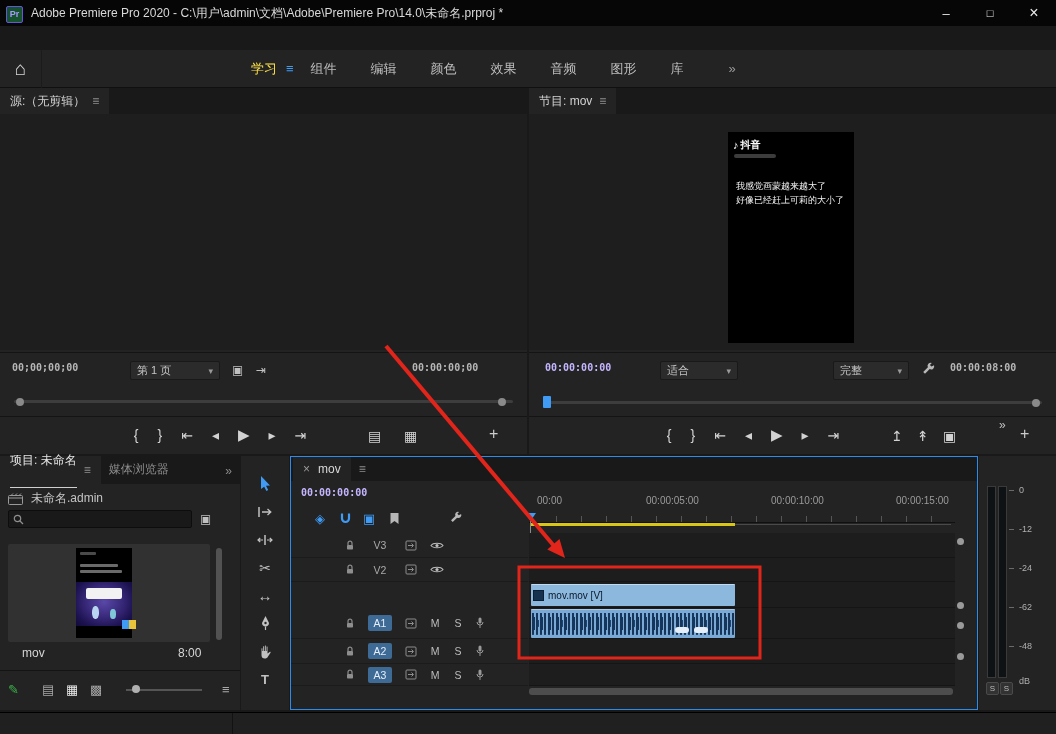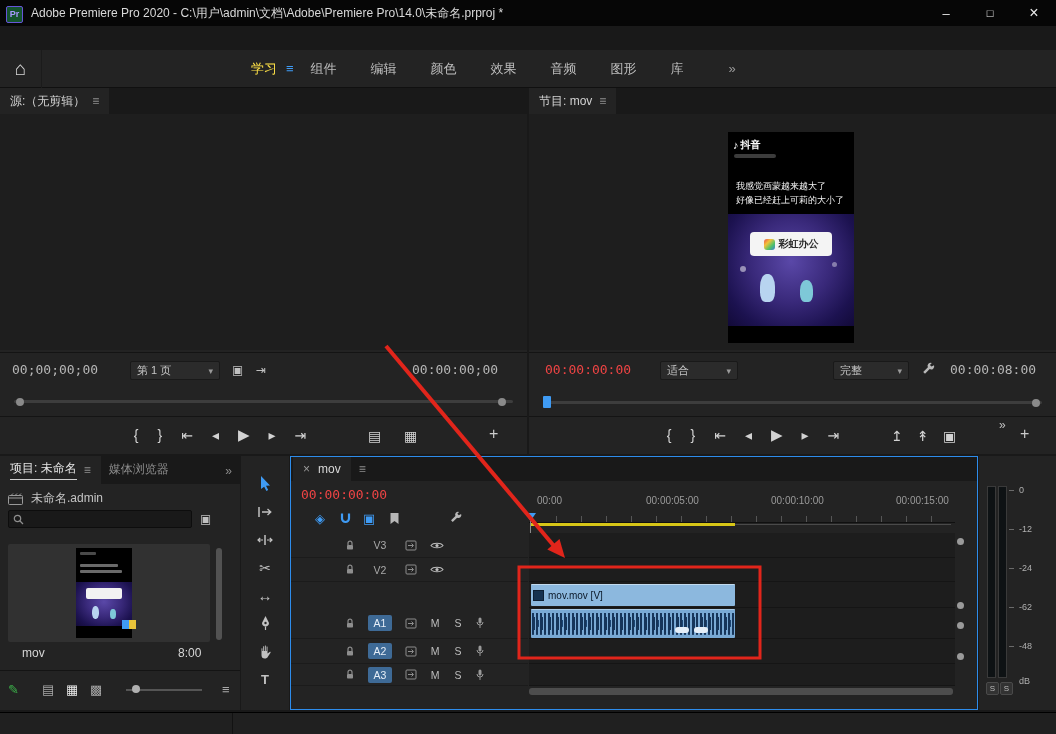--- a/index.html
+++ b/index.html
@@ -2,22 +2,22 @@
 <html><head>
 <meta charset="utf-8">
 <style>
   * { margin:0; padding:0; box-sizing:border-box; }
   html,body { background:#333; }
   .app { position:relative; width:1056px; height:734px; background:#191919;
          font-family:"Liberation Sans","DejaVu Sans",sans-serif; color:#c8c8c8;
          font-size:12px; overflow:hidden; }
   .abs { position:absolute; }
   .row { display:flex; align-items:center; }
-  .tc  { font-family:"DejaVu Sans Mono","Liberation Mono",monospace; font-size:13px; }
-  .tc-blue { color:#ef4444; }
+  .tc  { font-family:"DejaVu Sans Mono","Liberation Mono",monospace; font-size:10px;font-weight:bold; }
+  .tc-blue { color:#c4b5fd; }
   .tc-gray { color:#b6b6b6; }
 
   
   .titlebar { left:0; top:0; width:1056px; height:26px; background:#060606; display:flex; align-items:center; }
   .prlogo { width:17px; height:17px; margin:2px 8px 0 6px; background:#14532d; border:1px solid #6656d8;
             color:#a79aff; font-size:9px; font-weight:bold; display:flex; align-items:center; justify-content:center; border-radius:2px;}
   .wintitle { color:#d9d9d9; font-size:12px; }
   .winbtns { margin-left:auto; display:flex; }
   .winbtn { width:44px; height:26px; display:flex; align-items:center; justify-content:center; color:#eaeaea; font-size:13px; }
   .menubar { left:0; top:26px; width:1056px; height:24px; background:#060606; display:flex; align-items:center; gap:19px; padding-left:12px; }
@@ -183,30 +183,20 @@
     <div class="monitor-body" style="top:26px;height:236px">
 
       <div class="abs" style="left:199px;top:18px;width:126px;height:211px;background:#000;overflow:hidden">
         <div class="abs row" style="left:5px;top:6px;gap:2px">
           <span style="color:#fff;font-size:11px">♪</span>
           <span style="color:#fff;font-size:10px;font-weight:bold">抖音</span>
         </div>
         <div class="abs" style="left:6px;top:22px;width:42px;height:4px;background:#3c3c3c;border-radius:2px"></div>
         <div class="abs" style="left:8px;top:48px;font-size:9px;color:#f2f2f2;white-space:nowrap">我感觉画蒙越来越大了</div>
         <div class="abs" style="left:8px;top:62px;font-size:9px;color:#f2f2f2;white-space:nowrap">好像已经赶上可莉的大小了</div>
-        <div class="abs" style="left:0;top:82px;width:126px;height:112px;background:radial-gradient(ellipse at 50% 42%, #5a48a8 0%, #39297a 45%, #1c1250 78%, #120a38 100%)">
-          <div class="abs row" style="left:22px;top:18px;width:82px;height:24px;background:#f4f4f4;border-radius:4px;justify-content:center;gap:4px">
-            <span style="display:block;width:11px;height:11px;border-radius:3px;background:linear-gradient(135deg,#e94f4f,#f3c13a,#4fc36a,#3a7bd5)"></span>
-            <span style="font-size:10px;color:#2a2a2a;font-weight:bold">彩虹办公</span>
-          </div>
-          <div class="abs" style="left:32px;top:60px;width:15px;height:28px;background:#b8d4f0;border-radius:45% 45% 35% 35%"></div>
-          <div class="abs" style="left:72px;top:66px;width:13px;height:22px;background:#7ec8d8;border-radius:45% 45% 35% 35%"></div>
-          <div class="abs" style="left:12px;top:52px;width:6px;height:6px;border-radius:50%;background:rgba(255,255,255,.5)"></div>
-          <div class="abs" style="left:104px;top:48px;width:5px;height:5px;border-radius:50%;background:rgba(255,255,255,.4)"></div>
-        </div>
       </div>
     </div>
     <div class="sepline" style="top:264px"></div>
     <span class="abs tc tc-blue" style="left:16px;top:274px">00:00:00:00</span>
     <div class="dropdown" style="left:131px;top:273px;width:78px">
       <span>适合</span>
       <span class="caret">▾</span>
     </div>
     <div class="dropdown" style="left:304px;top:273px;width:76px">
       <span>完整</span>
@@ -234,21 +224,21 @@
     <span class="abs ticon" style="left:362px;top:340px">↥</span>
     <span class="abs ticon" style="left:388px;top:340px">↟</span>
     <span class="abs ticon" style="left:414px;top:340px">▣</span>
     <span class="abs ticon sm" style="left:470px;top:330px">»</span>
     <span class="plusbtn" style="left:491px;top:337px">+</span>
   </div>
 
   <div class="panel" style="left:0;top:456px;width:240px;height:254px">
     <div class="phead" style="height:28px">
       <div class="ptab" style="height:28px">
-        <span style="border-bottom:1px solid #cfcfcf;padding-bottom:2px;color:#e4e4e4">项目: 未命名</span>
+        <span style="border-bottom:1px solid #cfcfcf;padding-bottom:18px;color:#e4e4e4">项目: 未命名</span>
         <span class="pmenu">≡</span>
       </div>
       <span style="color:#8d8d8d;padding:0 8px 6px">媒体浏览器</span>
       <span style="color:#8d8d8d;margin-left:auto;padding:0 8px 6px">»</span>
     </div>
     <div class="abs row" style="left:8px;top:34px;gap:8px">
       <span>
         <svg class="ic" width="15" height="12" viewBox="0 0 15 12">
             <rect x="0.5" y="2.5" width="14" height="9" rx="1" fill="none" stroke="#9a9a9a"></rect>
             <path d="M0.5 5h14M3 2.5L5 0.5M7 2.5l2-2M11 2.5l2-2" stroke="#9a9a9a" fill="none"></path>

